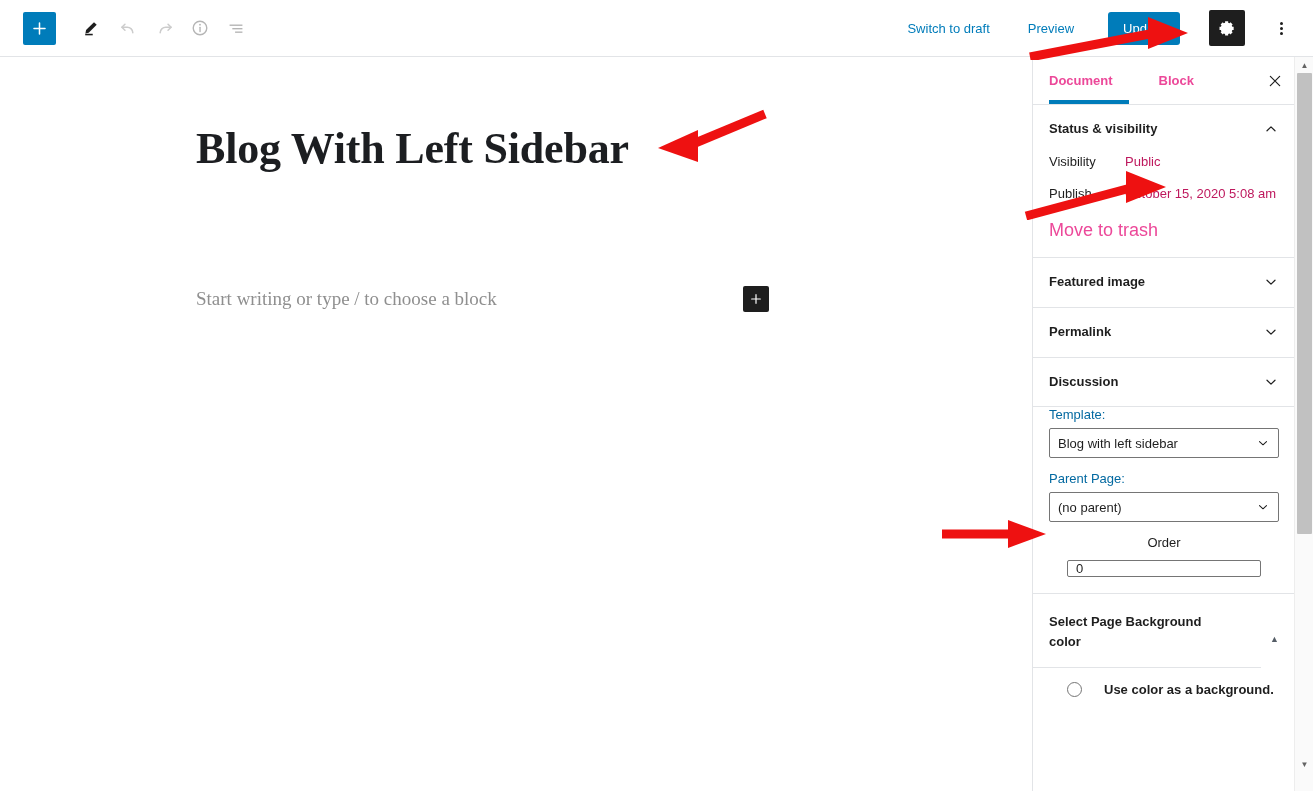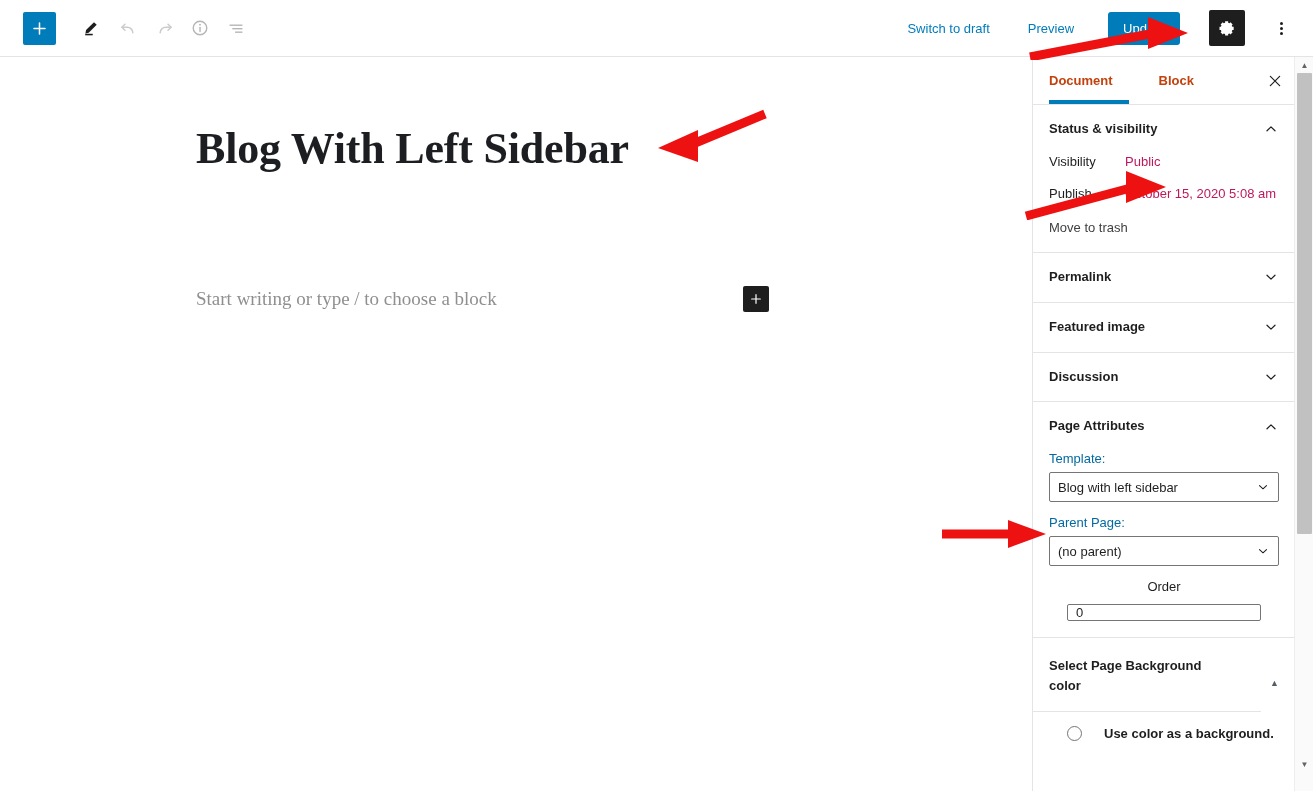--- a/index.html
+++ b/index.html
@@ -161,21 +161,21 @@
     display: flex;
     align-items: center;
     height: 48px;
     border-bottom: 1px solid #e2e4e7;
     padding-left: 16px;
     position: relative;
   }
   .sb-tab {
     font-size: 13px;
     font-weight: bold;
-    color: #c2410c;
+    color: #ec4899;
     padding: 0 16px;
     height: 47px;
     line-height: 47px;
     cursor: pointer;
     font-family: "Liberation Sans", sans-serif;
   }
   .sb-tab:first-child { padding-left: 0; margin-right: 14px; }
   .sb-tab.active {
     box-shadow: inset 0 -4px 0 #007cba;
   }
@@ -218,22 +218,22 @@
     font-family: "Liberation Sans", sans-serif;
   }
   .sv-value {
     font-size: 13px;
     color: #be185d;
     cursor: pointer;
     background: none; border: none; padding: 0;
     font-family: "Liberation Sans", sans-serif;
   }
   .trash-link {
-    font-size: 13px;
-    color: #404040;
+    font-size: 18px;
+    color: #ec4899;
     cursor: pointer;
     background: none; border: none; padding: 0;
     font-family: "Liberation Sans", sans-serif;
     display: inline-block;
     margin-top: 2px;
   }
 
   .field-label {
     font-size: 13px;
     color: #0369a1;
@@ -488,52 +488,46 @@
           <div class="sv-row">
             <span class="sv-label">Publish</span>
             <button class="sv-value">October 15, 2020 5:08 am</button>
           </div>
           <button class="trash-link">Move to trash</button>
         </div>
       </div>
 
       <div class="panel">
         <div class="panel-head">
-          <span class="panel-title">Permalink</span>
+          <span class="panel-title">Featured image</span>
           <svg width="16" height="16" viewBox="0 0 20 20">
             <path d="M5 7.8l5 4.8 5-4.8" stroke="#1e1e1e" stroke-width="1.5" fill="none" stroke-linecap="round" stroke-linejoin="round"></path>
           </svg>
         </div>
       </div>
 
       <div class="panel">
         <div class="panel-head">
-          <span class="panel-title">Featured image</span>
+          <span class="panel-title">Permalink</span>
           <svg width="16" height="16" viewBox="0 0 20 20">
             <path d="M5 7.8l5 4.8 5-4.8" stroke="#1e1e1e" stroke-width="1.5" fill="none" stroke-linecap="round" stroke-linejoin="round"></path>
           </svg>
         </div>
       </div>
 
       <div class="panel">
         <div class="panel-head">
           <span class="panel-title">Discussion</span>
           <svg width="16" height="16" viewBox="0 0 20 20">
             <path d="M5 7.8l5 4.8 5-4.8" stroke="#1e1e1e" stroke-width="1.5" fill="none" stroke-linecap="round" stroke-linejoin="round"></path>
           </svg>
         </div>
       </div>
 
       <div class="panel">
-        <div class="panel-head">
-          <span class="panel-title">Page Attributes</span>
-          <svg width="16" height="16" viewBox="0 0 20 20">
-            <path d="M5 12.2L10 7.4l5 4.8" stroke="#1e1e1e" stroke-width="1.5" fill="none" stroke-linecap="round" stroke-linejoin="round"></path>
-          </svg>
-        </div>
         <div class="panel-body">
 
           <label class="field-label">Template:</label>
           <div class="select-wrap">
             <div class="fake-select">
               <span>Blog with left sidebar</span>
             </div>
             <svg class="select-arrow" width="14" height="14" viewBox="0 0 20 20">
               <path d="M5 8l5 4.6L15 8" stroke="#1e1e1e" stroke-width="1.5" fill="none" stroke-linecap="round" stroke-linejoin="round"></path>
             </svg>

